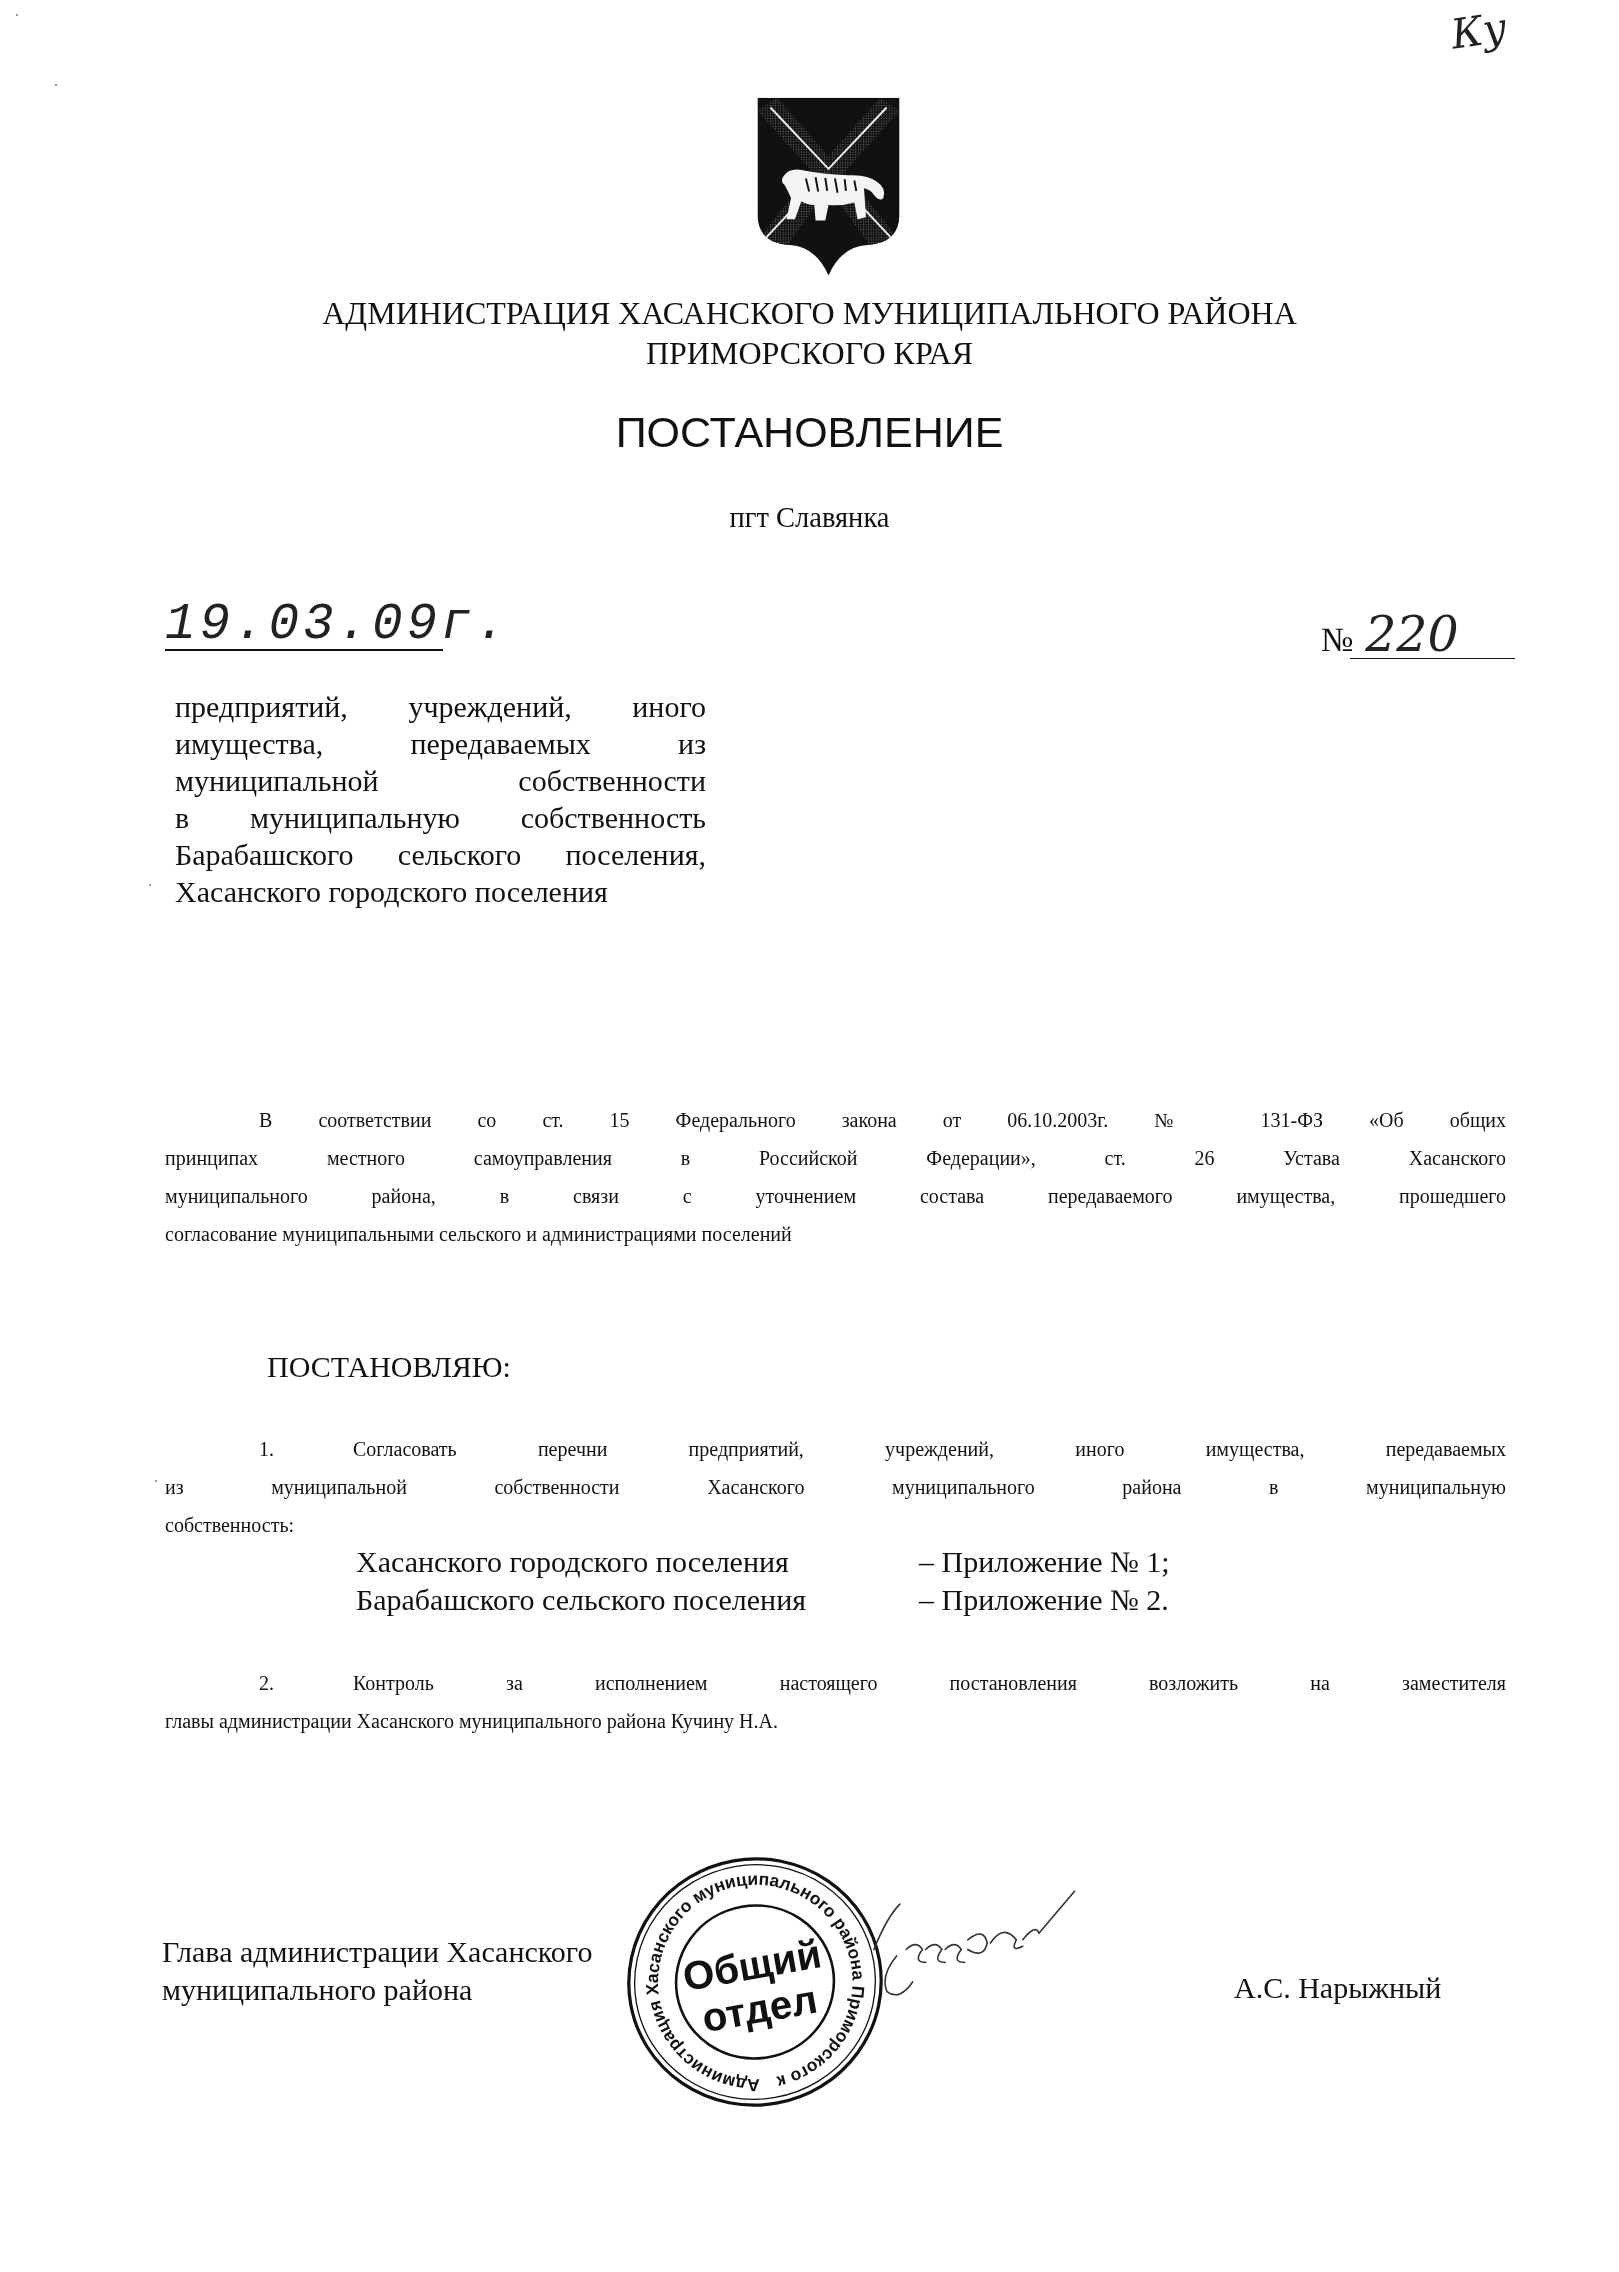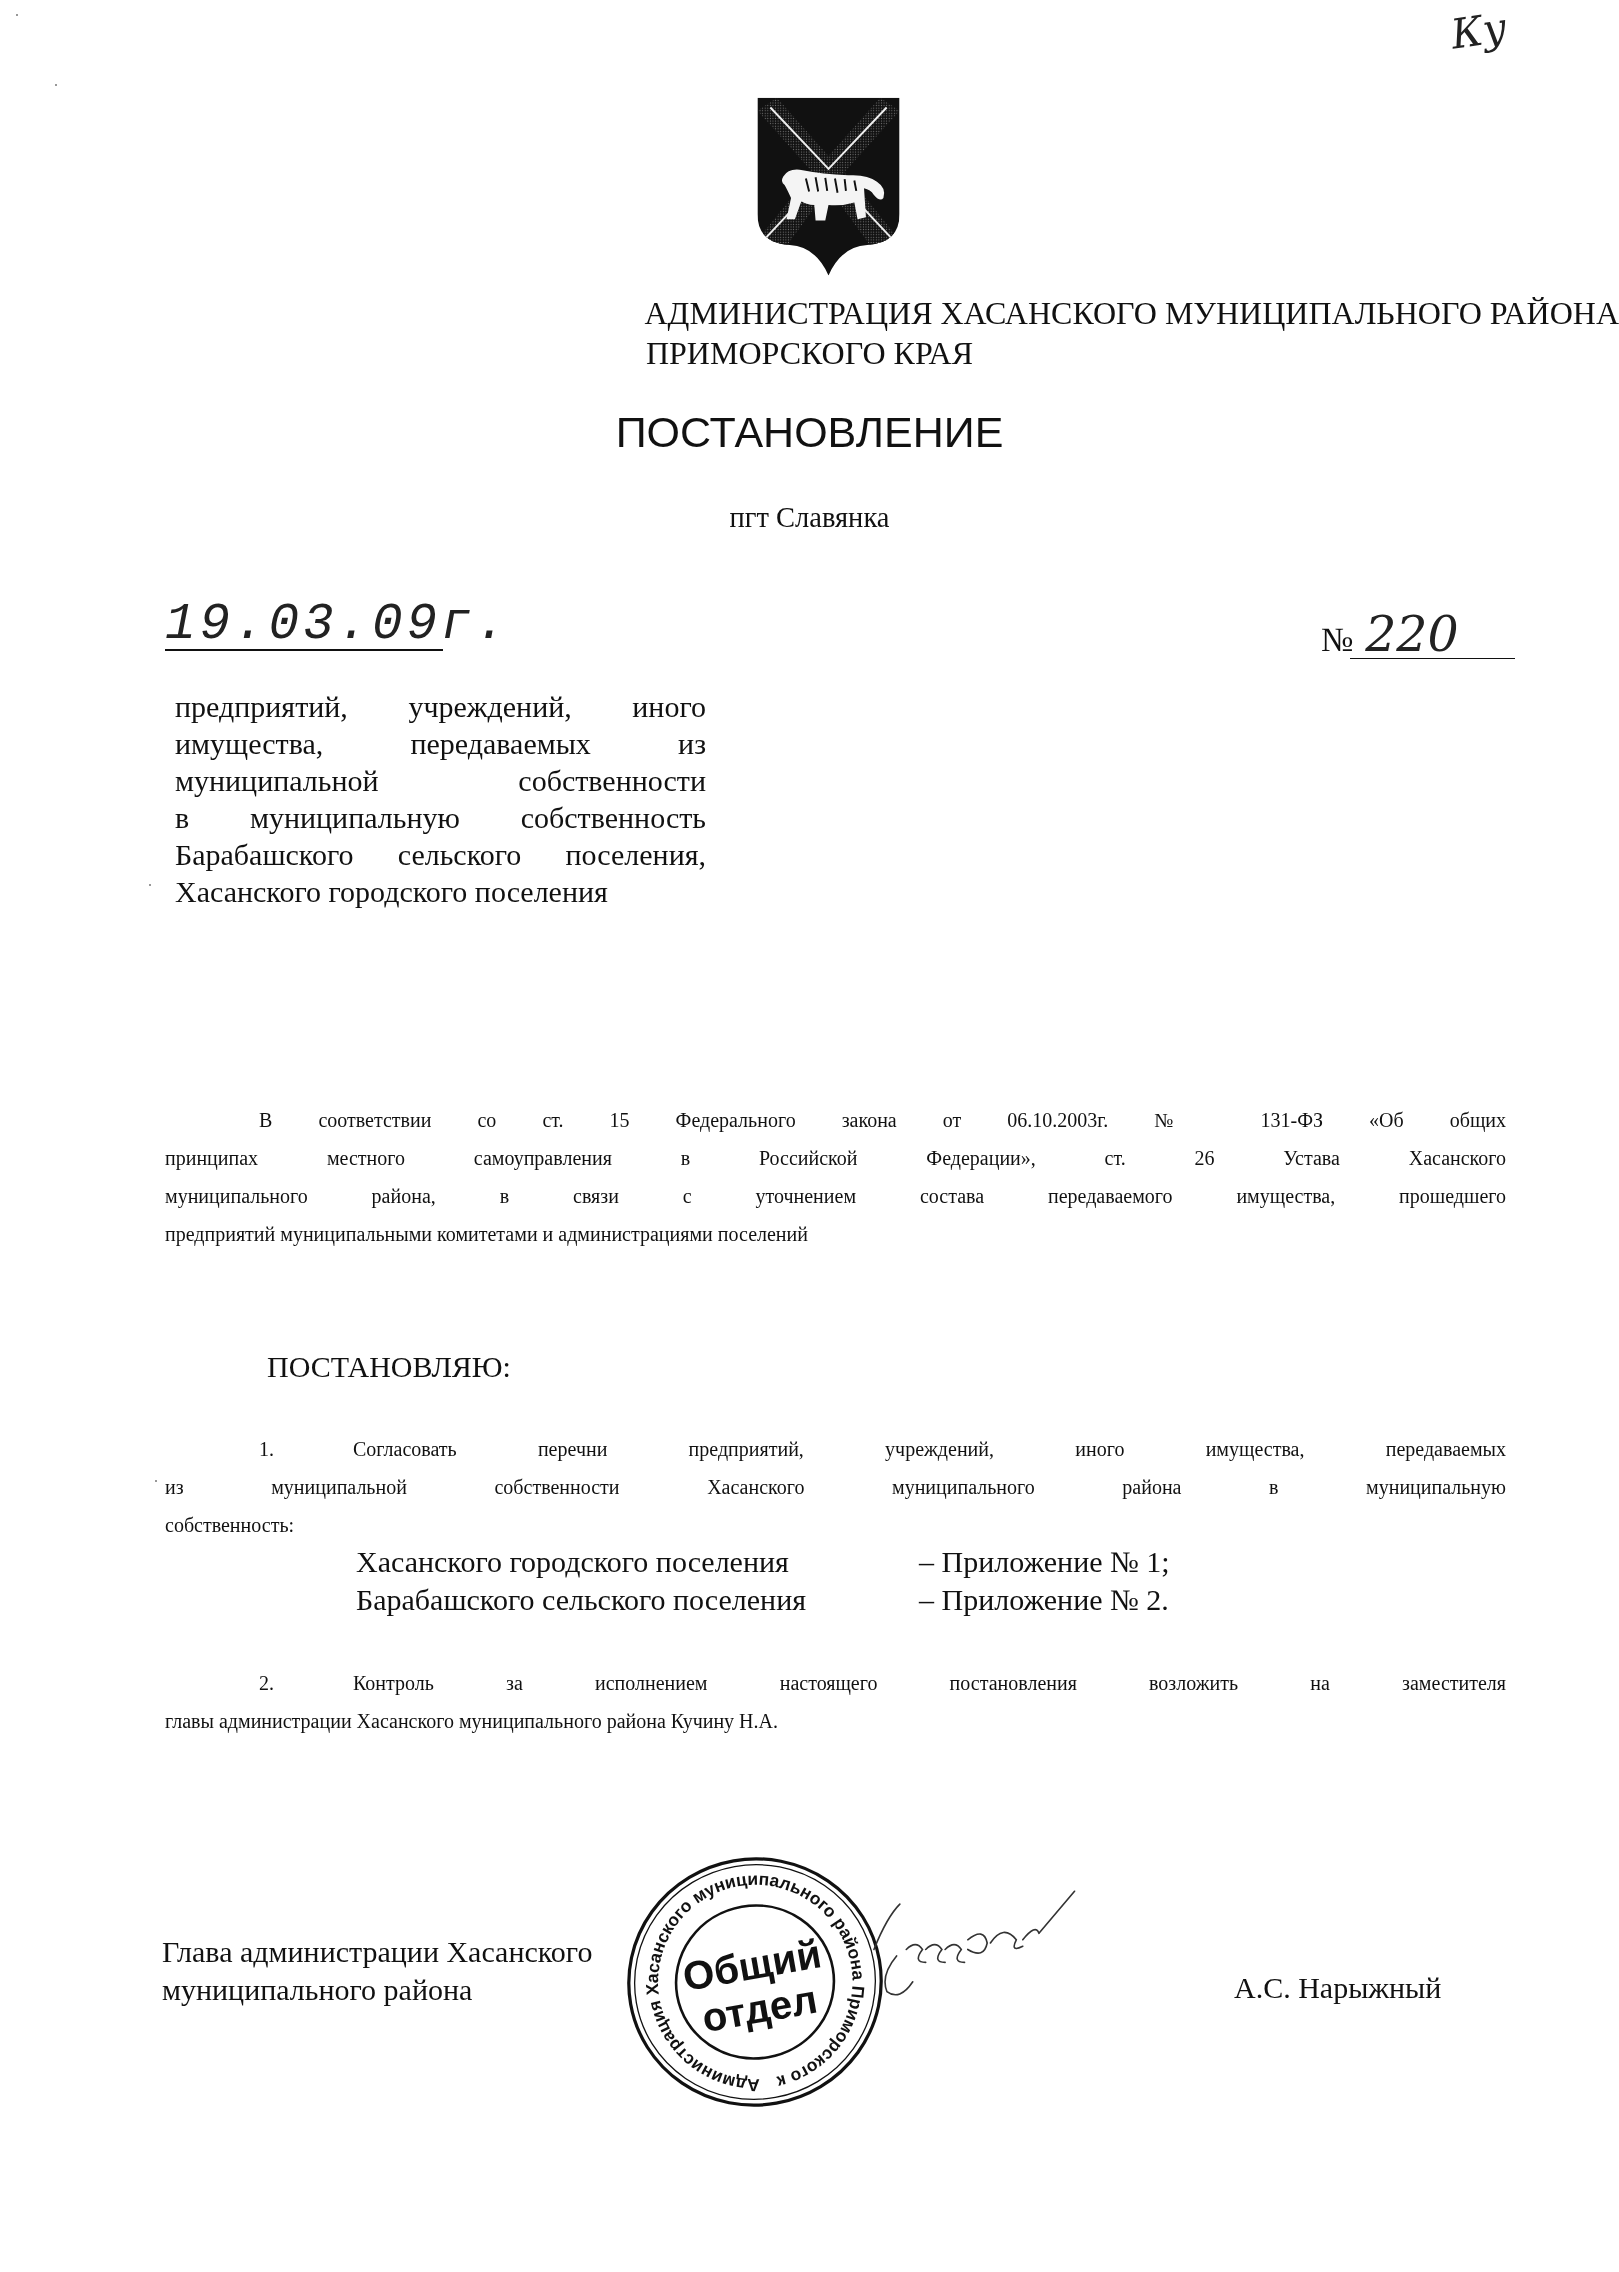--- a/index.html
+++ b/index.html
@@ -5,21 +5,21 @@
     html, body { margin: 0; padding: 0; background: #ffffff; }
     body { width: 1619px; height: 2273px; position: relative; overflow: hidden;
            font-family: "Liberation Serif", "DejaVu Serif", serif; color: #111; }
     .abs { position: absolute; }
     .serif { font-family: "Liberation Serif", "DejaVu Serif", serif; }
     .sans { font-family: "Liberation Sans", "DejaVu Sans", sans-serif; }
     .hand { font-family: "DejaVu Serif", "Liberation Serif", serif; font-style: italic; color: #222; }
 
     #corner-note { left: 1451px; top: 6.5px; font-size: 41px; transform: rotate(-8deg); }
     #emblem { left: 751px; top: 91px; width: 155px; height: 188px; }
-    #org-line1 { left: 0; width: 1619px; top: 295px; text-align: right; font-size: 32px; letter-spacing: 0px; }
+    #org-line1 { left: 0; width: 1619px; top: 295px; text-align: center; font-size: 32px; letter-spacing: 0px; }
     #org-line2 { left: 0; width: 1619px; top: 335px; text-align: center; font-size: 32px; }
     #doc-type { left: 0; width: 1619px; top: 408px; text-align: center; font-size: 43px; font-weight: normal; }
     #place { left: 0; width: 1619px; top: 502px; text-align: center; font-size: 28.5px; }
 
     #date-wrap { left: 165px; top: 596px; width: 278px; height: 58px; }
     #date-value { font-size: 51px; letter-spacing: 3.9px; font-family: Liberation Mono, monospace; }
     #date-line { position: absolute; left: 0; right: 0; top: 53px; border-top: 2.6px solid #111; }
 
     #num-wrap { left: 1321px; top: 606px; width: 194px; height: 58px; }
     #num-sign { font-size: 34px; }
@@ -101,21 +101,21 @@
   <div>муниципальной собственности</div>
   <div>в муниципальную собственность</div>
   <div>Барабашского сельского поселения,</div>
   <div class="last">Хасанского городского поселения</div>
 </div>
 
 <div id="preamble" class="abs para serif">
   <div class="indent">В соответствии со ст. 15 Федерального закона от 06.10.2003г. № 131-ФЗ «Об общих</div>
   <div>принципах местного самоуправления в Российской Федерации», ст. 26 Устава Хасанского</div>
   <div>муниципального района, в связи с уточнением состава передаваемого имущества, прошедшего</div>
-  <div class="last">предприятий муниципальными комитетами и администрациями поселений</div>
+  <div class="last">согласование муниципальными сельского и администрациями поселений</div>
 </div>
 
 <div id="decree-word" class="abs serif">ПОСТАНОВЛЯЮ:</div>
 
 <div id="item1" class="abs para serif">
   <div style="display:flex; text-align-last:auto;">
     <span style="width:94px; margin-left:94px; flex:none;">1.</span>
     <span style="flex:1; text-align:justify; text-align-last:justify;">Согласовать перечни предприятий, учреждений, иного имущества, передаваемых</span>
   </div>
   <div>из муниципальной собственности Хасанского муниципального района в муниципальную</div>

